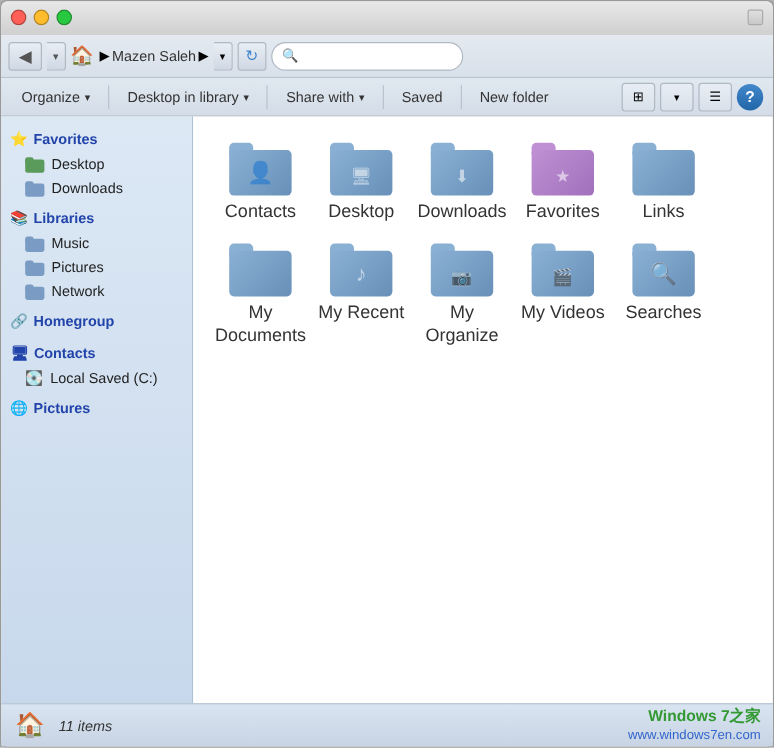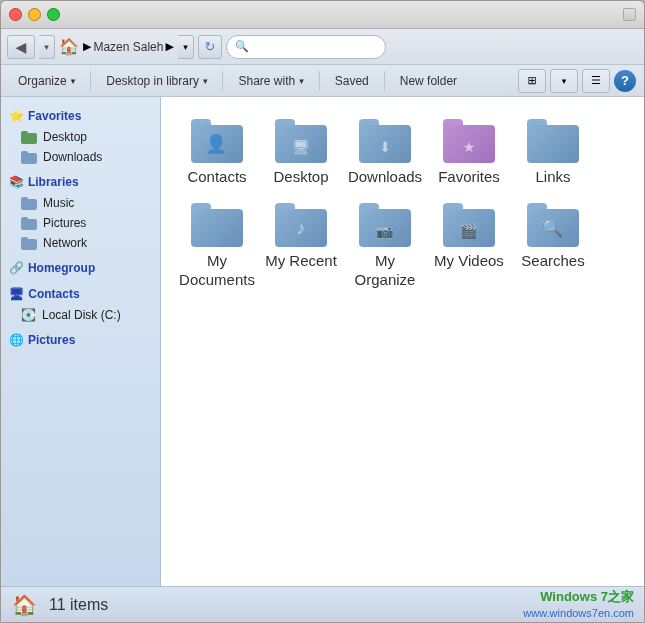--- a/index.html
+++ b/index.html
@@ -331,22 +331,23 @@
     }
     .status-icon {
       width: 28px;
       height: 28px;
       display: flex;
       align-items: center;
       justify-content: center;
       font-size: 20px;
     }
     .status-text {
-      font-size: 16px;
+      font-size: 12px;
       color: #333;
+      font-style: italic;
     }
     .watermark {
       margin-left: auto;
       font-size: 11px;
       color: #3366cc;
       text-align: right;
       line-height: 1.4;
     }
     .watermark .line1 { font-size: 13px; font-weight: bold; }
     .watermark .green { color: #339933; font-weight: bold; }
@@ -457,21 +458,21 @@
         </div>
       </div>
 
       <div class="sidebar-section">
         <div class="sidebar-header">
           <span>🖥</span>
           <span>Contacts</span>
         </div>
         <div class="sidebar-item">
           <span>💽</span>
-          <span>Local Disk (C:)</span>
+          <span>Local Saved (C:)</span>
         </div>
       </div>
 
       <div class="sidebar-section">
         <div class="sidebar-header">
           <span>🌐</span>
           <span>Pictures</span>
         </div>
       </div>
 

